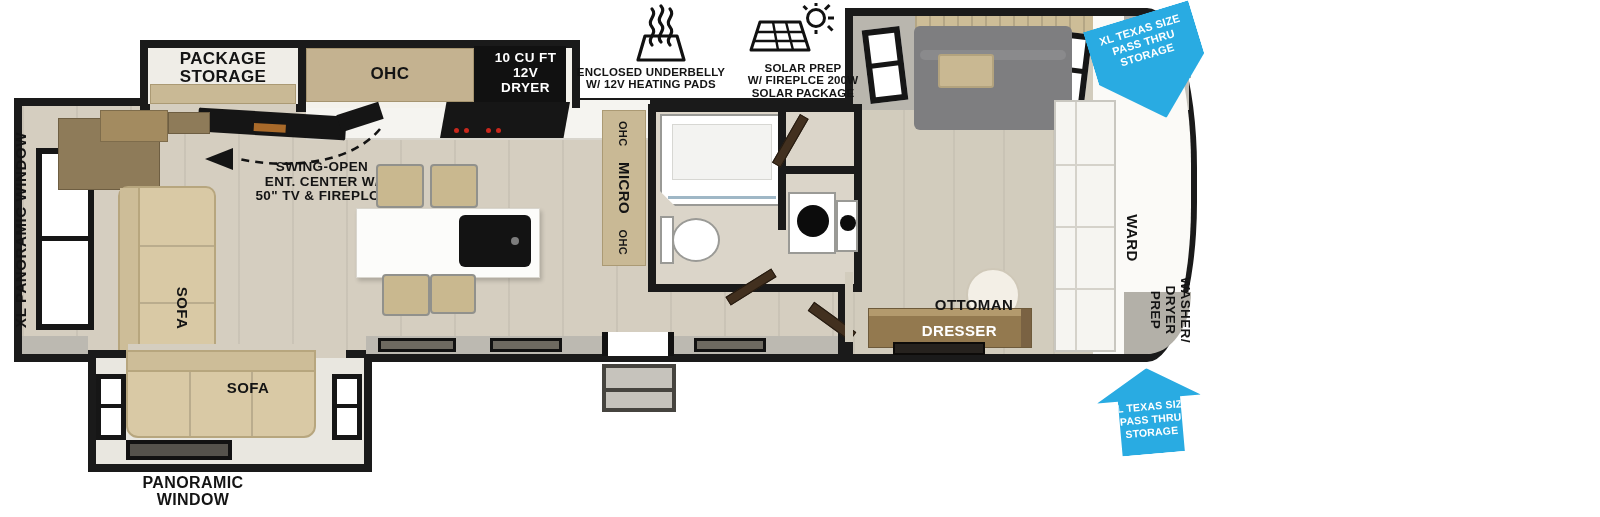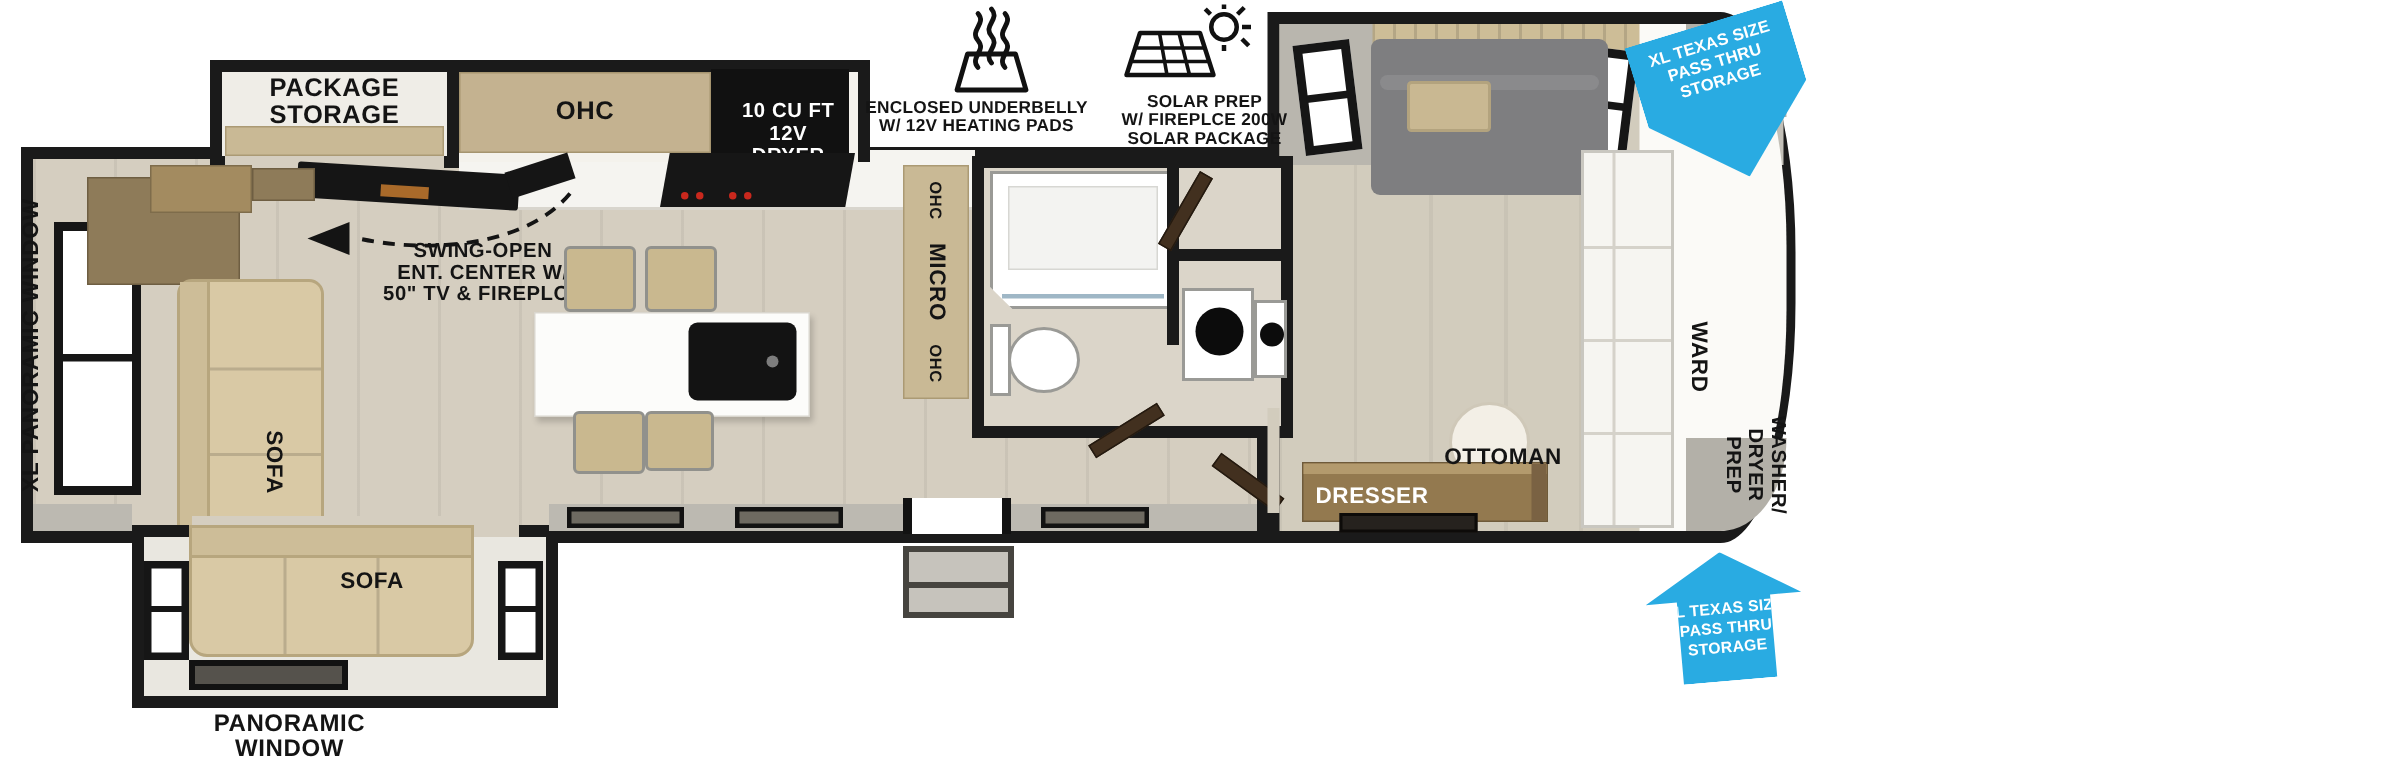--- a/index.html
+++ b/index.html
@@ -50,21 +50,21 @@
     <div>PACKAGE</div>
     <div>STORAGE</div>
   </div>
 
   <div class="abs room" style="left:298px;top:40px;width:282px;height:68px;background:#f4f2ec;"></div>
   <div class="abs" style="left:306px;top:98px;width:266px;height:10px;background:#f4f2ec;"></div>
   <div class="abs" style="left:306px;top:48px;width:168px;height:54px;background:#c4b290;border:1px solid #a5946f;">
     <div class="lbl" style="left:0;right:0;top:16px;font-size:17px;">OHC</div>
   </div>
   <div class="abs" style="left:474px;top:46px;width:92px;height:78px;background:#111111;">
-    <div class="lbl white" style="left:0;right:0;top:20px;font-size:13.5px;line-height:1.12;padding-left:11px;">
+    <div class="lbl white" style="left:0;right:0;top:4px;font-size:13.5px;line-height:1.12;padding-left:11px;">
       <div>10 CU FT</div>
       <div>12V</div>
       <div>DRYER</div>
     </div>
   </div>
 
   <div class="abs" style="left:440px;top:102px;width:130px;height:36px;background:#161616;
               clip-path:polygon(5% 0,100% 0,95% 100%,0 100%);">
     <div class="abs" style="left:14px;bottom:5px;width:5px;height:5px;border-radius:50%;background:#c9281d;"></div>
     <div class="abs" style="left:24px;bottom:5px;width:5px;height:5px;border-radius:50%;background:#c9281d;"></div>
@@ -196,23 +196,23 @@
   <div class="lbl" style="left:1113px;top:281px;width:100px;height:58px;font-size:13.5px;transform:rotate(90deg);line-height:1.1;">
     <div>WASHER/</div>
     <div>DRYER</div>
     <div>PREP</div>
   </div>
 
   <div class="abs" style="left:966px;top:268px;width:54px;height:54px;border-radius:50%;background:#f3efe6;border:2px solid #cfc8b8;"></div>
   <div class="abs" style="left:868px;top:308px;width:164px;height:40px;background:#93794f;border:1px solid #6e5a3a;">
     <div class="abs" style="left:0;right:0;top:0;height:7px;background:#b39a6d;"></div>
     <div class="abs" style="right:0;top:0;bottom:0;width:10px;background:#7a6243;"></div>
-    <div class="lbl white" style="left:8px;top:14px;width:120px;font-size:15px;text-align:left;">DRESSER</div>
-  </div>
-  <div class="lbl" style="left:946px;top:297px;width:112px;font-size:15px;">OTTOMAN</div>
+    <div class="lbl white" style="left:8px;top:14px;width:120px;font-size:15px;text-align:right;">DRESSER</div>
+  </div>
+  <div class="lbl" style="left:918px;top:297px;width:112px;font-size:15px;">OTTOMAN</div>
   <div class="abs" style="left:893px;top:342px;width:92px;height:13px;background:#26221e;border:2px solid #0d0b09;"></div>
 
   <div class="abs" style="left:845px;top:272px;width:8px;height:70px;background:#d2ccbd;"></div>
 
   <svg class="abs" style="left:628px;top:4px;" width="66" height="60" viewBox="0 0 66 60">
     <path d="M17 32 L49 32 L56 56 L10 56 Z" fill="none" stroke="#111" stroke-width="3.2" stroke-linejoin="round"></path>
     <path d="M24 5 c6 7 -6 11 0 18 c6 7 -6 11 0 18" fill="none" stroke="#111" stroke-width="3.2" stroke-linecap="round"></path>
     <path d="M33 2 c6 7 -6 11 0 18 c6 7 -6 11 0 18" fill="none" stroke="#111" stroke-width="3.2" stroke-linecap="round"></path>
     <path d="M42 5 c6 7 -6 11 0 18 c6 7 -6 11 0 18" fill="none" stroke="#111" stroke-width="3.2" stroke-linecap="round"></path>
   </svg>

